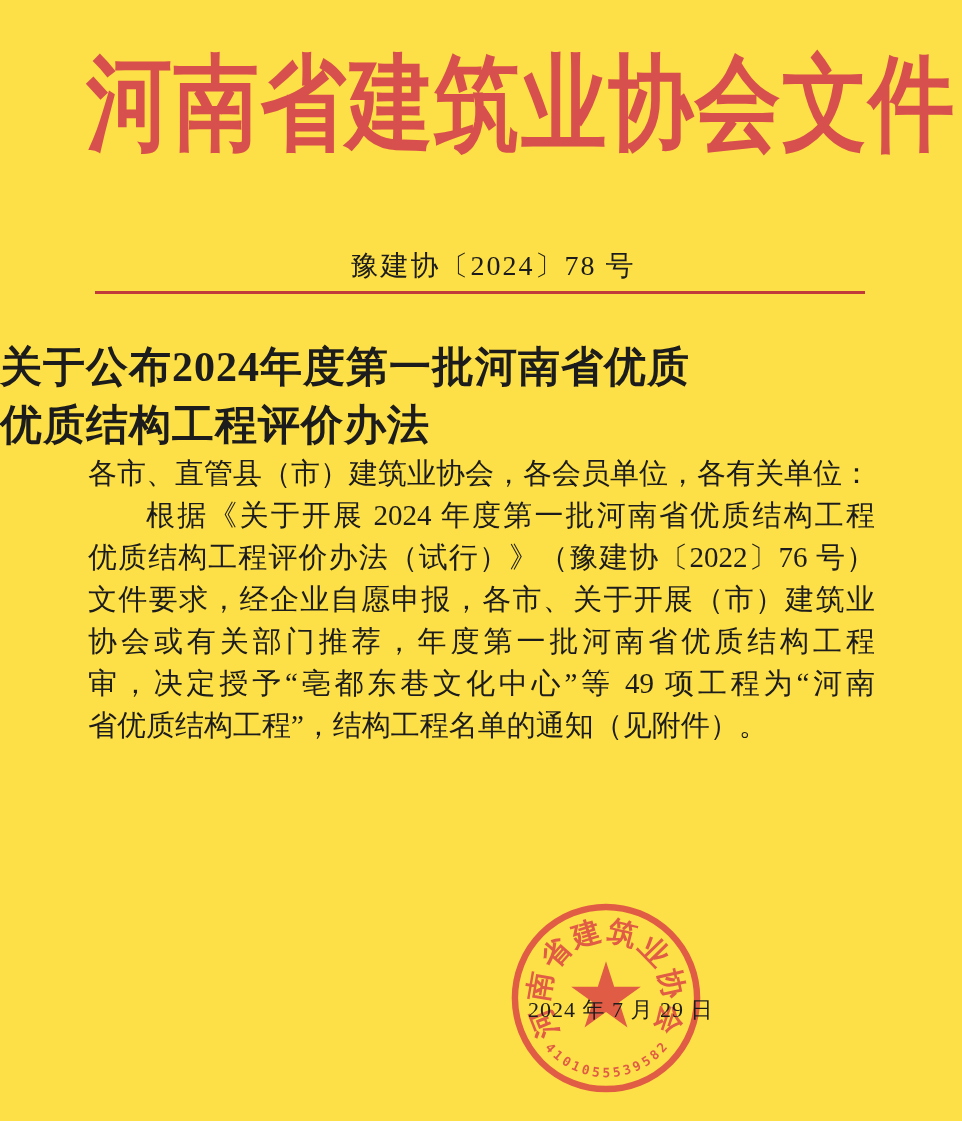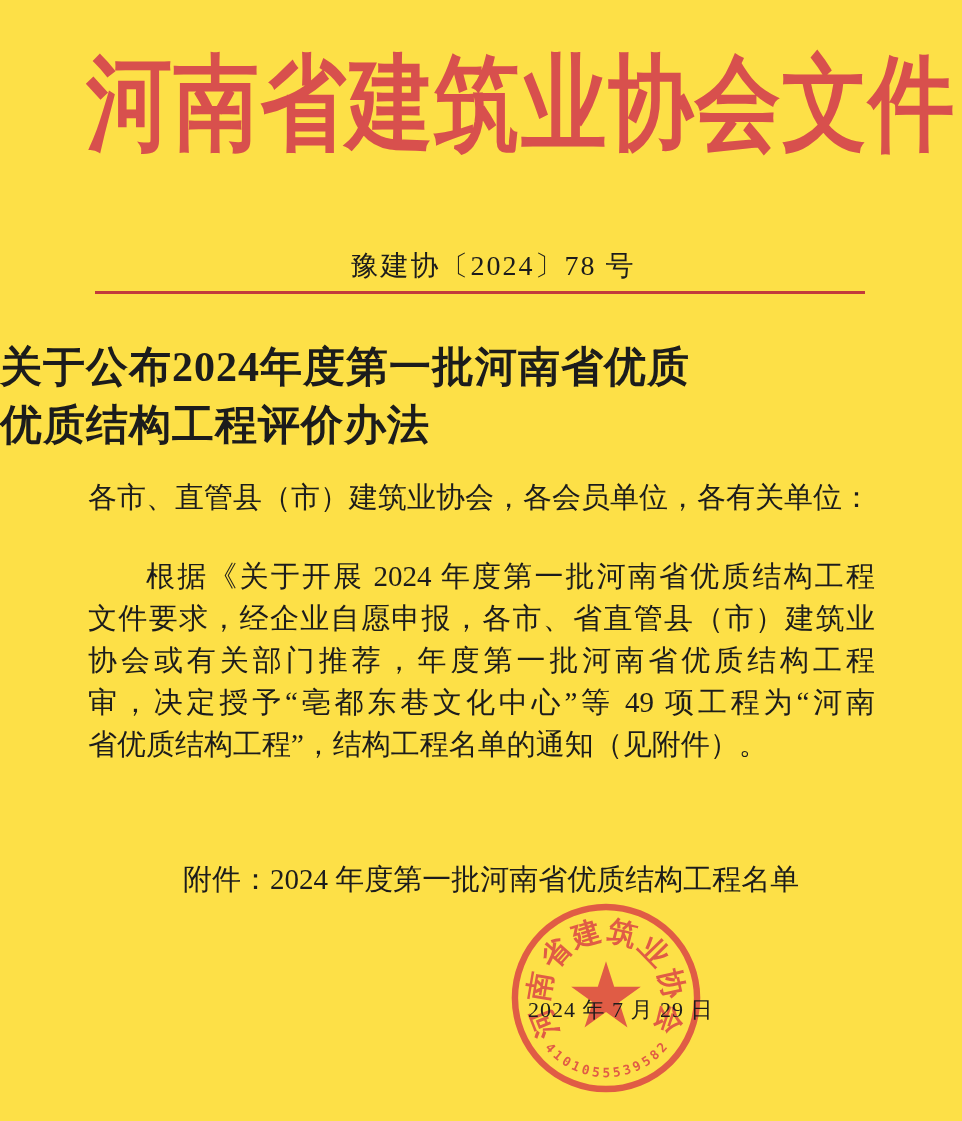--- a/index.html
+++ b/index.html
@@ -32,31 +32,31 @@
     position:absolute;left:95px;top:291px;width:770px;height:3px;
     background:#c23b3b;
   }
   .title{
     position:absolute;left:0;top:338px;width:100%;
     text-align:left;
     font-size:42px;line-height:58px;font-weight:bold;
     letter-spacing:1px;
   }
   .bodytext{
-    position:absolute;left:88px;top:476px;width:787px;
+    position:absolute;left:88px;top:452px;width:787px;
     font-size:29px;line-height:42px;
   }
   .bl{
     text-align:justify;
     text-align-last:justify;
     height:42px;
     white-space:nowrap;
     box-sizing:border-box;
   }
-  .bl.indent{padding-left:58px;margin-top:37px;}
+  .bl.indent{padding-left:58px;}
   .bl.para-end{text-align-last:left;}
   .attachment{
     position:absolute;left:183px;top:858px;
     font-size:29px;line-height:42px;
   }
   .seal{
     position:absolute;left:507px;top:899px;
     width:198px;height:198px;
     opacity:0.88;
     z-index:1;
@@ -80,27 +80,27 @@
   <div class="redline"></div>
 
   <div class="title">
     <div>关于公布2024年度第一批河南省优质</div>
     <div>优质结构工程评价办法</div>
   </div>
 
   <div class="bodytext">
     <div class="bl para-end">各市、直管县（市）建筑业协会，各会员单位，各有关单位：</div>
     <div class="bl indent">根据《关于开展 2024 年度第一批河南省优质结构工程</div>
-    <div class="bl">文件要求，经企业自愿申报，各市、省直管县（市）建筑业</div>
+    <div class="bl">优质结构工程评价办法（试行）》（豫建协〔2022〕76 号）</div>
+    <div class="bl">文件要求，经企业自愿申报，各市、关于开展（市）建筑业</div>
     <div class="bl">协会或有关部门推荐，年度第一批河南省优质结构工程</div>
     <div class="bl">审，决定授予“亳都东巷文化中心”等 49 项工程为“河南</div>
     <div class="bl para-end">省优质结构工程”，结构工程名单的通知（见附件）。</div>
   </div>
 
-  <div class="attachment">附件：2024 年度第一批河南省优质结构工程名单</div>
 
   <svg class="seal" viewBox="0 0 200 200" xmlns="http://www.w3.org/2000/svg">
     <defs>
       <path id="sealTopArc" d="M 55.6,137.3 A 58,58 0 1 1 144.4,137.3" fill="none"></path>
       <path id="sealBottomArc" d="M 34.5,145.9 A 80,80 0 0 0 165.5,145.9" fill="none"></path>
     </defs>
     <circle cx="100" cy="100" r="92" fill="none" stroke="#dd4a45" stroke-width="6.5"></circle>
     <polygon fill="#dd4a45" points="100,63 108.3,88.6 135.2,88.6 113.4,104.4 121.7,129.9 100,114.1 78.3,129.9 86.6,104.4 64.8,88.6 91.7,88.6"></polygon>
     <text font-size="29" font-weight="bold" fill="#dd4a45" font-family="Liberation Serif, serif">
       <textPath href="#sealTopArc" startOffset="4" lengthAdjust="spacing" textLength="252">河南省建筑业协会</textPath>

